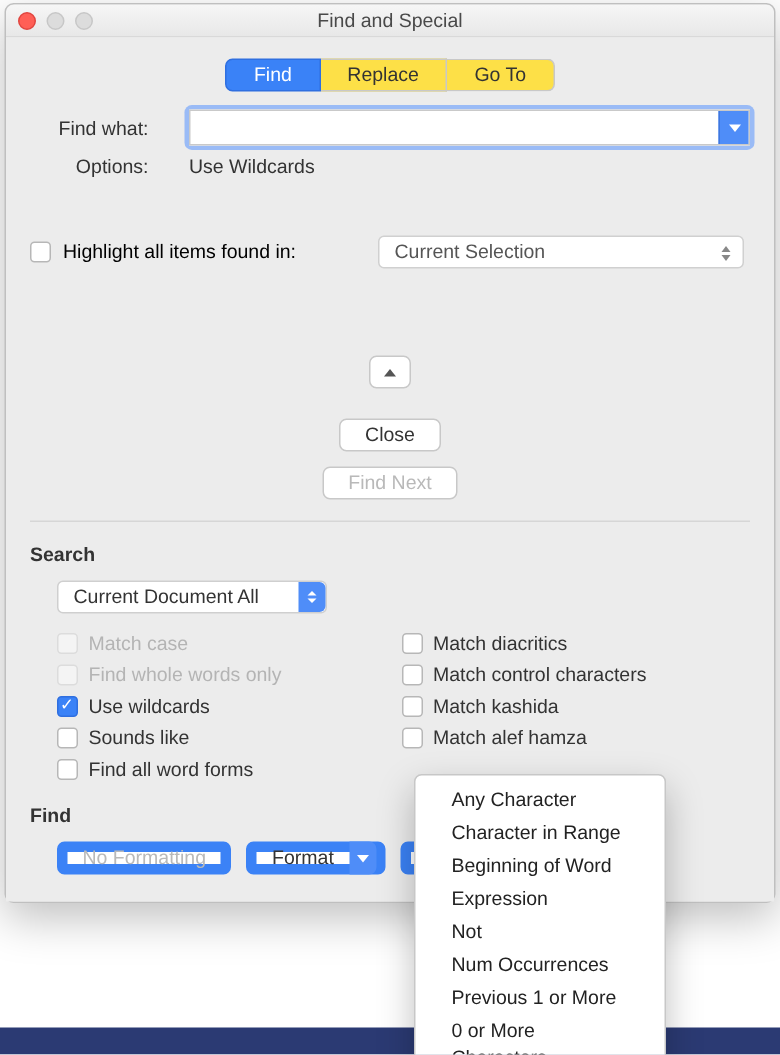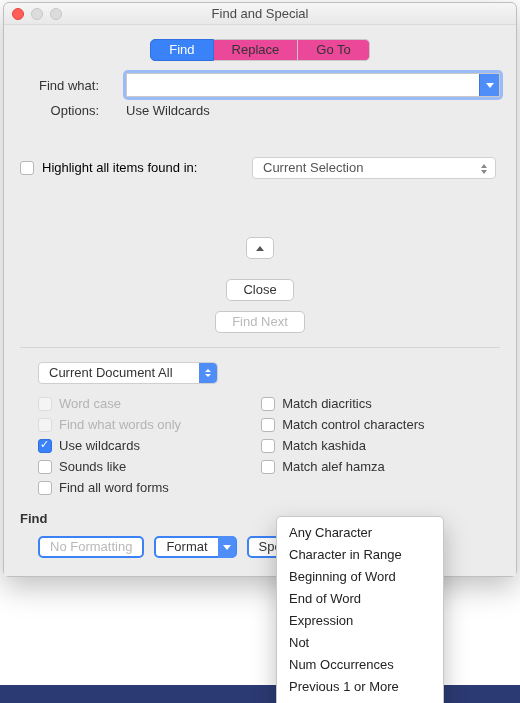--- a/index.html
+++ b/index.html
@@ -40,21 +40,21 @@
   .dot.red { background: #ff5f56; border: 0.5px solid #e14640; }
   .dot.grey { background: #dcdcdc; border: 0.5px solid #c7c7c7; }
 
   .content { padding: 14px 16px 18px 16px; background: #ececec; }
 
   .segmented {
     display: flex; justify-content: center; margin-bottom: 12px;
   }
   .segmented .seg {
     border: 1px solid #c8c8c8;
-    background: #ec4899;
+    background: #fde047;
     height: 22px; line-height: 20px;
     padding: 0 18px;
     font-size: 13px;
     color: #333;
   }
   .segmented .seg:first-child { border-radius: 5px 0 0 5px; }
   .segmented .seg:last-child { border-radius: 0 5px 5px 0; }
   .segmented .seg + .seg { border-left: none; }
   .segmented .seg.active {
     background: #3a82f7; color: #fff; border-color: #2f6fe0;
@@ -142,21 +142,21 @@
   .select.scope .blue-updown::after  { border-top:3px solid #fff; }
 
   .checks { display: flex; gap: 40px; padding-left: 18px; }
   .col { display: flex; flex-direction: column; gap: 6px; }
   .ck { display: flex; align-items: center; gap: 7px; color:#333; }
   .ck.dis { color: #b4b4b4; }
   .ck.dis .chk { border-color: #dcdcdc; background: #f4f4f4; }
 
   .findrow { display:flex; gap:10px; align-items:center; padding-left: 18px; margin-top:8px; }
   .pill {
-    background:#fff; border:2px solid #3b82f6; border-radius:5px; height:22px;
+    background:#fff; border:7px solid #3b82f6; border-radius:5px; height:22px;
     padding:0 10px; line-height:20px; color:#333; display:flex; align-items:center; gap:6px;
     position:relative;
   }
   .pill.disabled { color:#b9b9b9; }
   .pill .blue-arrow {
     width:18px; height:22px; margin:-1px -11px -1px 4px;
     background:#4f8df8; border-radius:0 5px 5px 0;
     display:flex;align-items:center;justify-content:center;
   }
   .pill .blue-arrow::after {
@@ -165,21 +165,21 @@
 
   .popup {
     position:absolute;
     left: 276px; top: 516px;
     width: 168px;
     background:#fff; border:1px solid #c7c7c7; border-radius:5px;
     box-shadow: 0 10px 24px rgba(0,0,0,0.25);
     padding: 5px 0 3px 0;
     z-index: 50;
   }
-  .popup .mi { padding: 2px 12px; font-size:13px; color:#222; line-height:18px; }
+  .popup .mi { padding: 2px 24px; font-size:13px; color:#222; line-height:18px; }
 
   .footer-band {
     position:absolute; left:0; right:0; bottom:0; height:18px; background:#2b3a73;
   }
   .body-gap {
     position:absolute; left:0; right:0; top:560px; height:125px; background:#fff;
   }
 </style>
 </head>
 <body>
@@ -237,35 +237,36 @@
       <div class="btn small">
         <div class="chev-up"></div>
       </div>
       <div class="sp"></div>
       <div class="btn">Close</div>
       <div class="btn disabled">Find Next</div>
     </div>
 
     <hr class="sep">
 
+    <h4 class="section">Search</h4>
 
     <div class="select scope">
       <span>Current Document All</span>
       <div class="blue-updown"></div>
     </div>
 
     <div class="checks">
       <div class="col">
         <div class="ck dis">
           <div class="chk"></div>
-          <span>Word case</span>
+          <span>Match case</span>
         </div>
         <div class="ck dis">
           <div class="chk"></div>
-          <span>Find what words only</span>
+          <span>Find whole words only</span>
         </div>
         <div class="ck">
           <div class="chk checked"></div>
           <span>Use wildcards</span>
         </div>
         <div class="ck">
           <div class="chk"></div>
           <span>Sounds like</span>
         </div>
         <div class="ck">
@@ -309,20 +310,19 @@
       </div>
     </div>
 
   </div>
 </div>
 
 <div class="popup">
   <div class="mi">Any Character</div>
   <div class="mi">Character in Range</div>
   <div class="mi">Beginning of Word</div>
-  <div class="mi">End of Word</div>
   <div class="mi">Expression</div>
   <div class="mi">Not</div>
   <div class="mi">Num Occurrences</div>
   <div class="mi">Previous 1 or More</div>
   <div class="mi">0 or More Characters</div>
 
 </div>
 
 </body></html>

